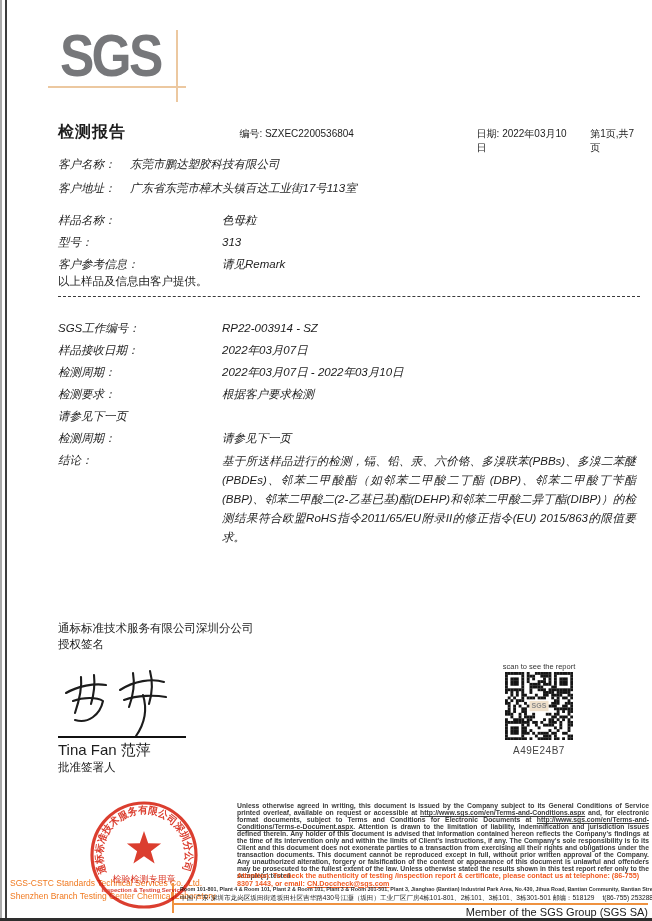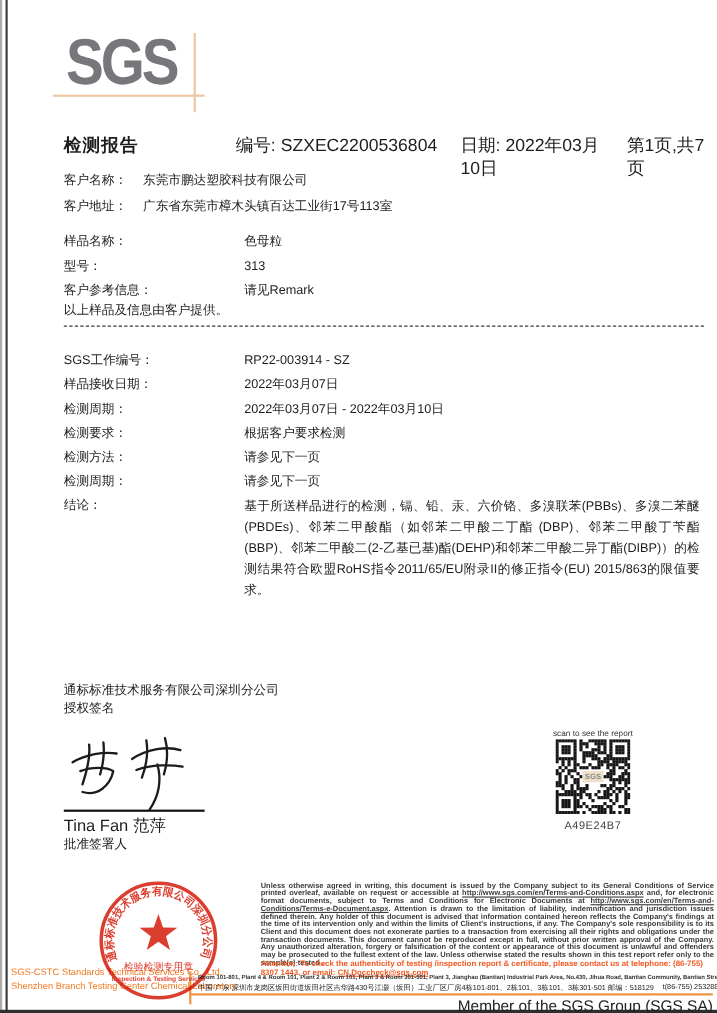--- a/index.html
+++ b/index.html
@@ -10,29 +10,29 @@
   .edge-left-dark{position:absolute;left:5px;top:0;width:2px;height:100%;background:#3d3d3d;}
   .edge-bottom{position:absolute;left:0;bottom:0;width:100%;height:3px;background:#2e2e2e;}
   
   .logo-text{position:absolute;left:60px;top:24px;font-size:56px;font-weight:bold;color:#76777a;
              letter-spacing:-3px;line-height:62px;transform:scale(.92,1.05);transform-origin:left top;}
   .logo-vline{position:absolute;left:176px;top:30px;width:2px;height:72px;background:#ecc8a0;}
   .logo-hline{position:absolute;left:48px;top:86px;width:138px;height:2px;background:#ecc8a0;}
   
   .header-row{position:absolute;left:58px;top:122px;width:586px;display:flex;align-items:baseline;}
   .doc-title{font-size:16px;font-weight:bold;width:182px;letter-spacing:1px;}
-  .hfield{font-size:16px;}
+  .hfield{font-size:10px;}
   .hno{width:238px;}
   .hpage{margin-left:14px;}
   
   .sec{position:absolute;left:58px;}
   .sec-client{top:152px;}
   .sec-sample{top:209px;}
   .sec-work{top:320px;width:582px;}
-  .row{display:flex;align-items:flex-start;font-size:11.5px;line-height:24px;}
+  .row{display:flex;align-items:flex-start;font-size:11.5px;line-height:24px;font-style:italic;}
   .sec-sample .row{line-height:22px;}
   .sec-work .row{line-height:17px;margin-bottom:5px;}
   .lbl-n{width:72px;flex:none;}
   .lbl-w{width:164px;flex:none;}
   .val{white-space:pre-wrap;}
   .conclusion{width:414px;line-height:19px;text-align:justify;}
   .provided-note{position:absolute;left:58px;top:274px;font-size:11.5px;}
   .divider-dashed{position:absolute;left:58px;top:296px;width:582px;border-top:1.6px dashed #3a3a3a;}
   
   .sig-company{position:absolute;left:58px;top:620px;font-size:11.5px;line-height:16px;}
@@ -51,21 +51,21 @@
          color:#3c3c3c;text-align:justify;font-weight:bold;}
   .legal .u, .attention .u{text-decoration:underline;}
   .attention{position:absolute;left:237px;top:872px;width:412px;margin:0;font-size:7.2px;line-height:7.6px;
              color:#f15a22;font-weight:bold;}
   .addr{position:absolute;left:180px;top:886px;width:468px;}
   .addr-row1{display:flex;justify-content:space-between;font-size:5.4px;color:#333;font-weight:bold;white-space:nowrap;}
   .addr-row2{display:flex;justify-content:space-between;font-size:6.6px;color:#222;margin-top:2px;white-space:nowrap;}
   .addr-row2 .ph{margin-left:8px;}
   .vdiv-orange{position:absolute;left:172px;top:883px;width:2px;height:30px;background:#ef9240;}
   .hrule-orange{position:absolute;left:172px;top:903px;width:476px;height:2px;background:#ef9240;}
-  .member{position:absolute;right:4px;top:906px;font-size:14px;color:#222;}
+  .member{position:absolute;right:4px;top:906px;font-size:11px;color:#222;}
 </style>
 </head>
 <body>
 
 <div class="page">
 
   <div class="edge-left-gray"></div>
   <div class="edge-left-dark"></div>
   <div class="edge-bottom"></div>
 
@@ -126,21 +126,20 @@
     </div>
     <div class="row">
       <span class="lbl-w">检测周期：</span>
       <span class="val">2022年03月07日 - 2022年03月10日</span>
     </div>
     <div class="row">
       <span class="lbl-w">检测要求：</span>
       <span class="val">根据客户要求检测</span>
     </div>
     <div class="row">
-      <span class="lbl-w">检测方法：</span>
       <span class="val">请参见下一页</span>
     </div>
     <div class="row">
       <span class="lbl-w">检测周期：</span>
       <span class="val">请参见下一页</span>
     </div>
     <div class="row">
       <span class="lbl-w">结论：</span>
       <span class="val conclusion">基于所送样品进行的检测，镉、铅、汞、六价铬、多溴联苯(PBBs)、多溴二苯醚(PBDEs)、邻苯二甲酸酯（如邻苯二甲酸二丁酯 (DBP)、邻苯二甲酸丁苄酯(BBP)、邻苯二甲酸二(2-乙基已基)酯(DEHP)和邻苯二甲酸二异丁酯(DIBP)）的检测结果符合欧盟RoHS指令2011/65/EU附录II的修正指令(EU) 2015/863的限值要求。</span>
     </div>

